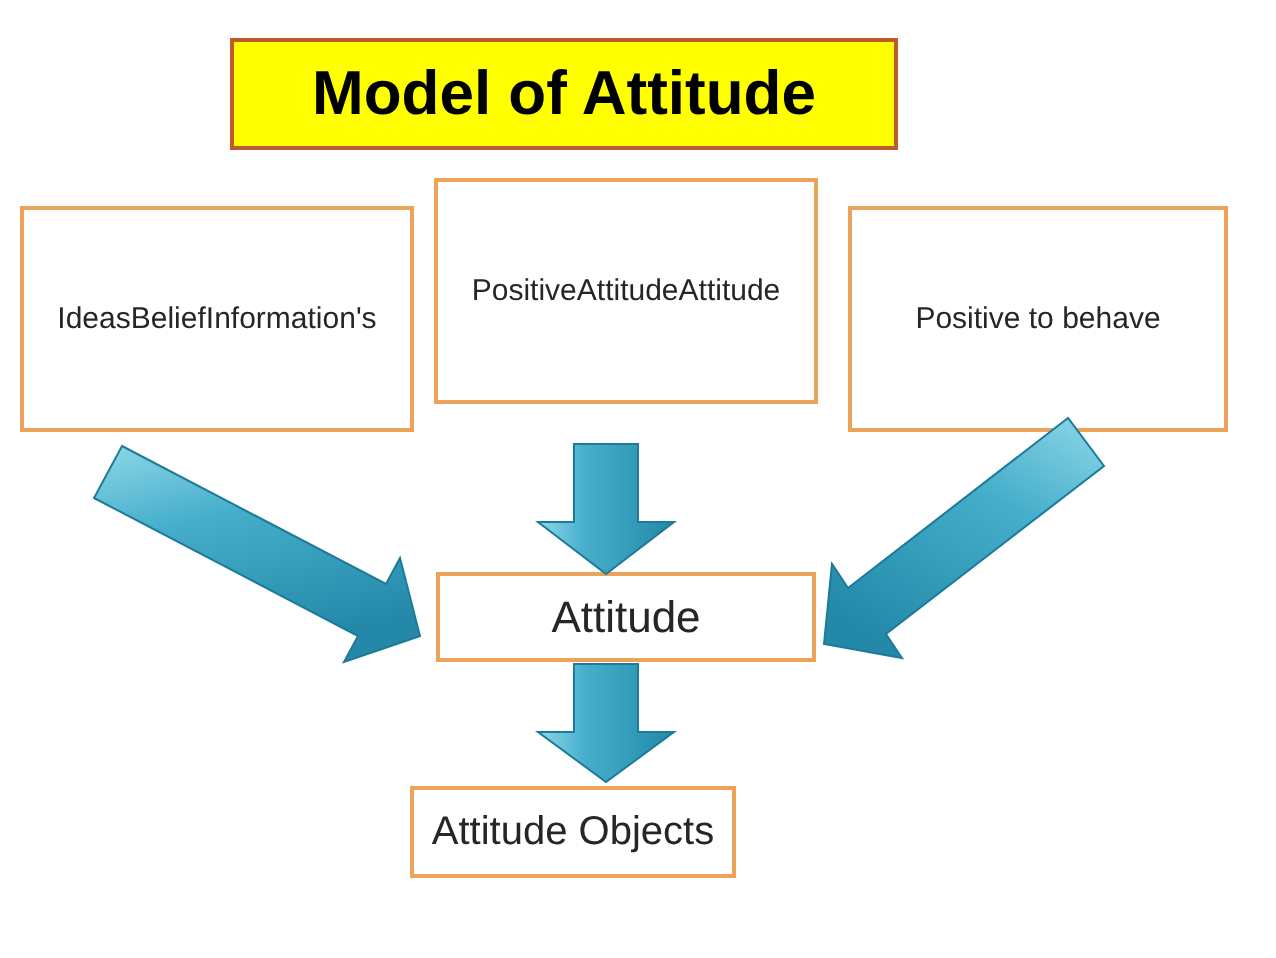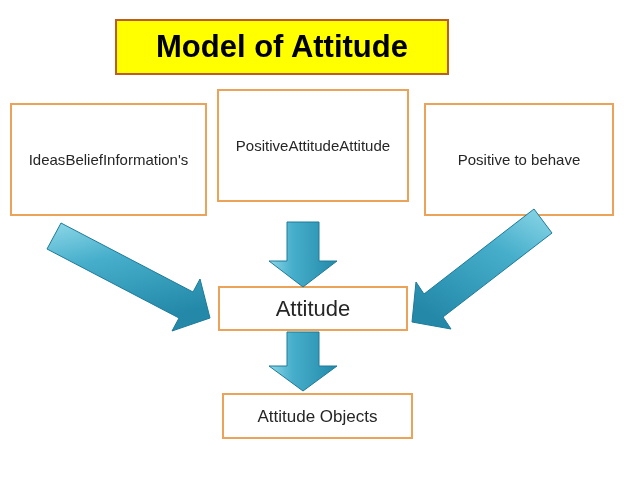--- a/index.html
+++ b/index.html
@@ -16,21 +16,21 @@
   .box{
     position:absolute;box-sizing:border-box;background:#ffffff;
     border:2px solid #EBA259;
     display:flex;align-items:center;justify-content:center;
     font-size:15px;line-height:23px;color:#262626;text-align:center;
   }
   .b1{left:10px;top:103px;width:197px;height:113px}
   .b2{left:217px;top:89px;width:192px;height:113px}
   .b3{left:424px;top:103px;width:190px;height:113px}
   .attitude{left:218px;top:286px;width:190px;height:45px;font-size:22px}
-  .objects{left:222px;top:393px;width:191px;height:46px;font-size:17px}
+  .objects{left:205px;top:393px;width:163px;height:46px;font-size:20px}
   svg.arrows{position:absolute;left:0;top:0;width:638px;height:479px;pointer-events:none}
 </style>
 </head>
 <body>
 
 <div class="slide">
 
   <div class="title">Model of Attitude</div>
 
   <div class="box b1">

